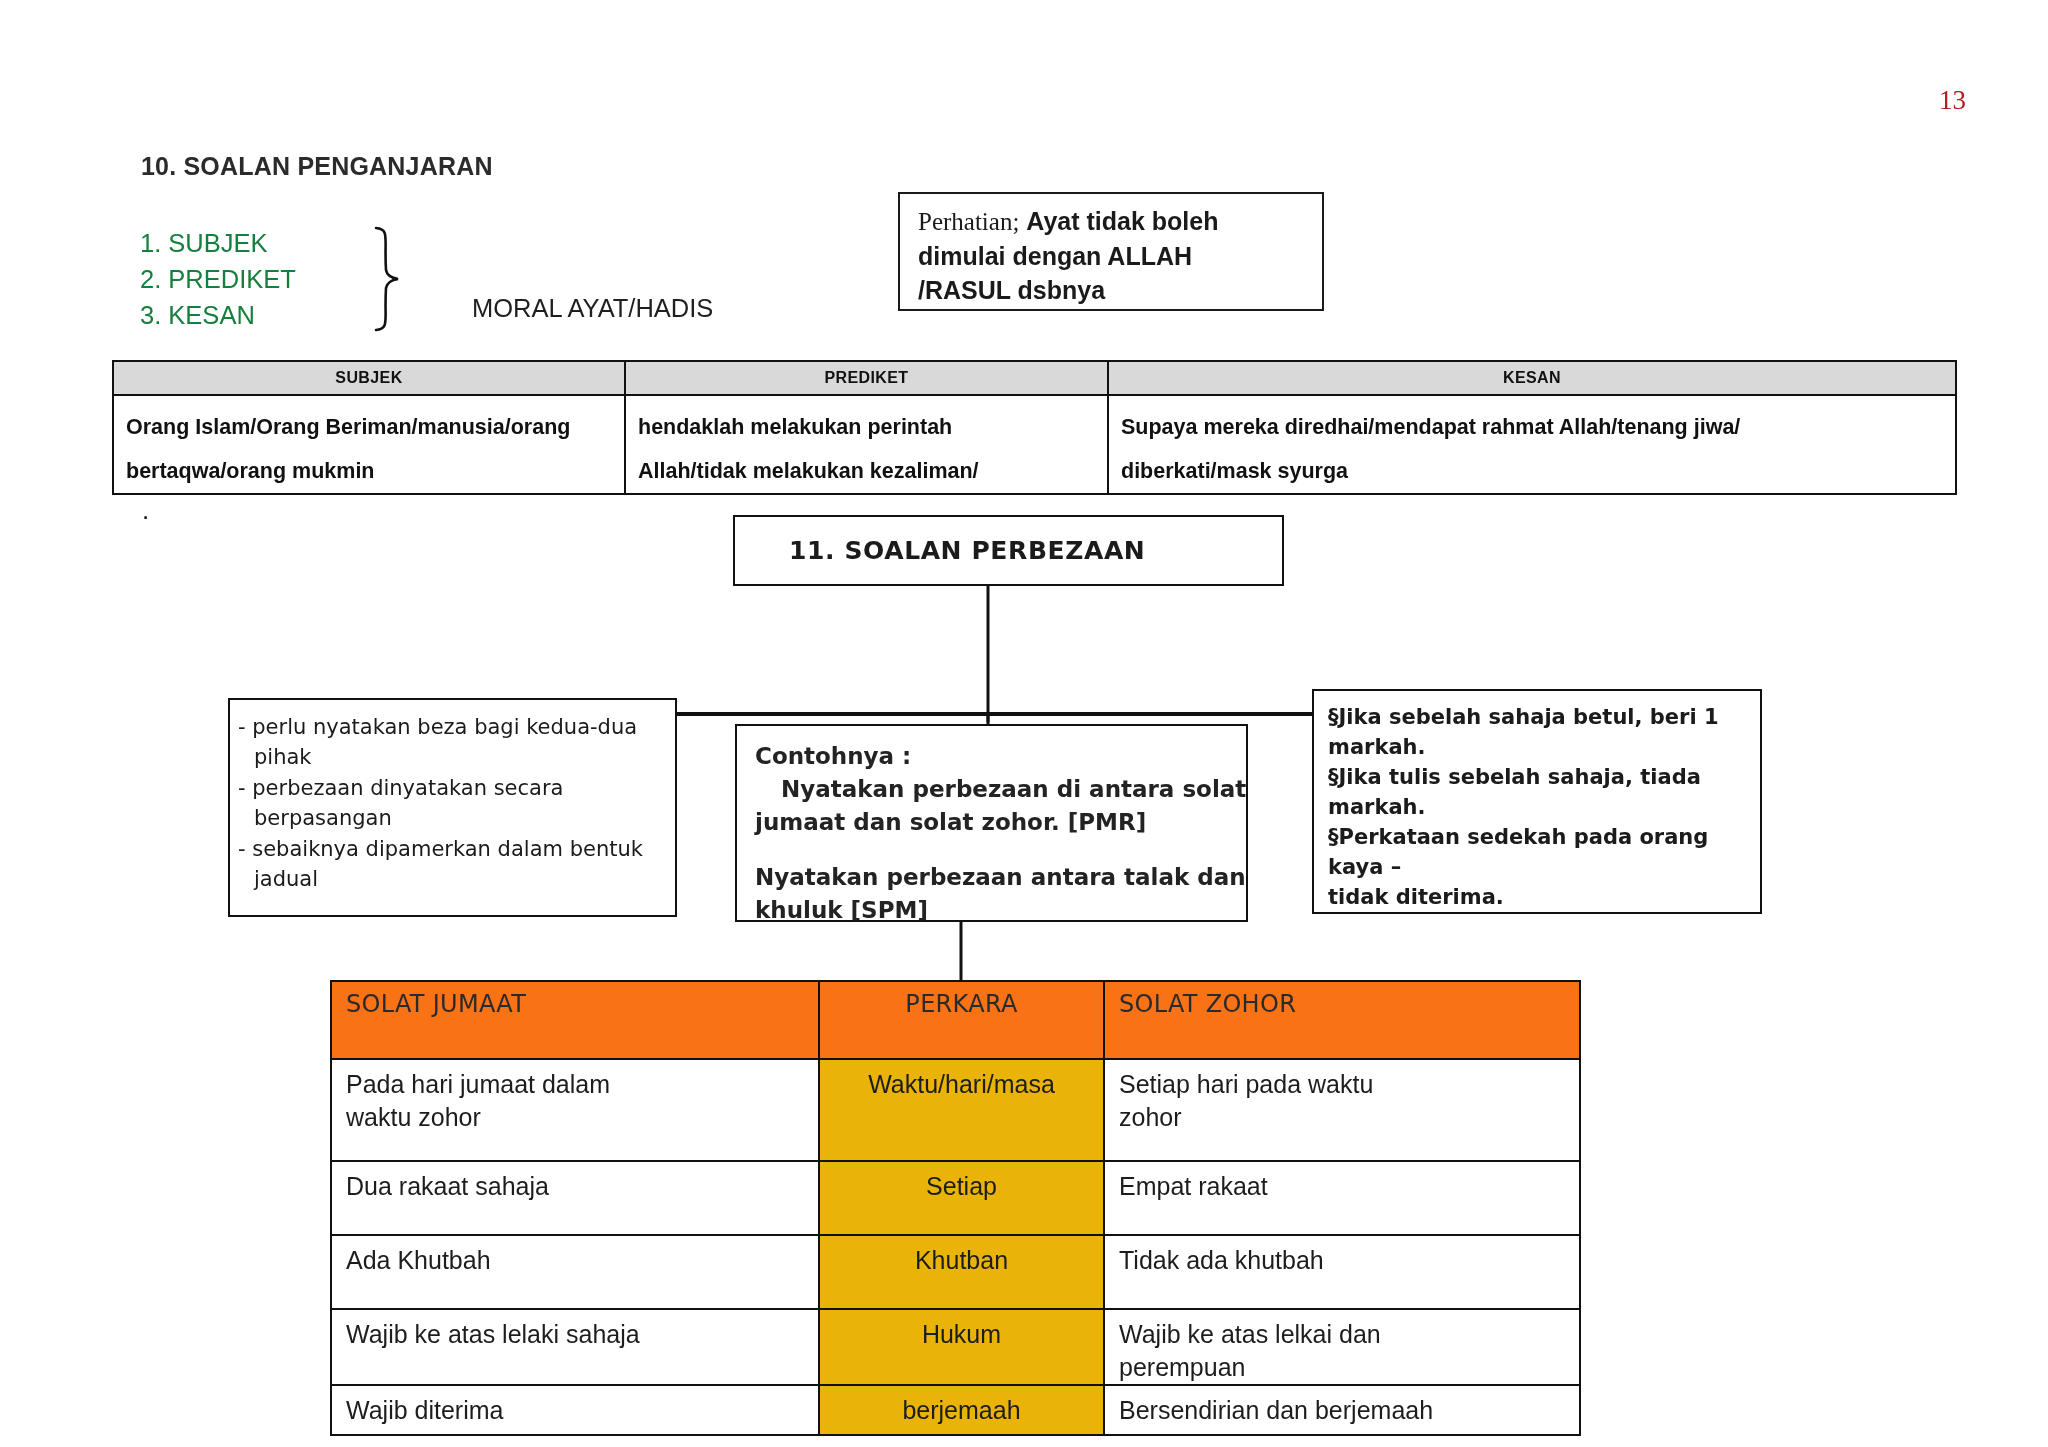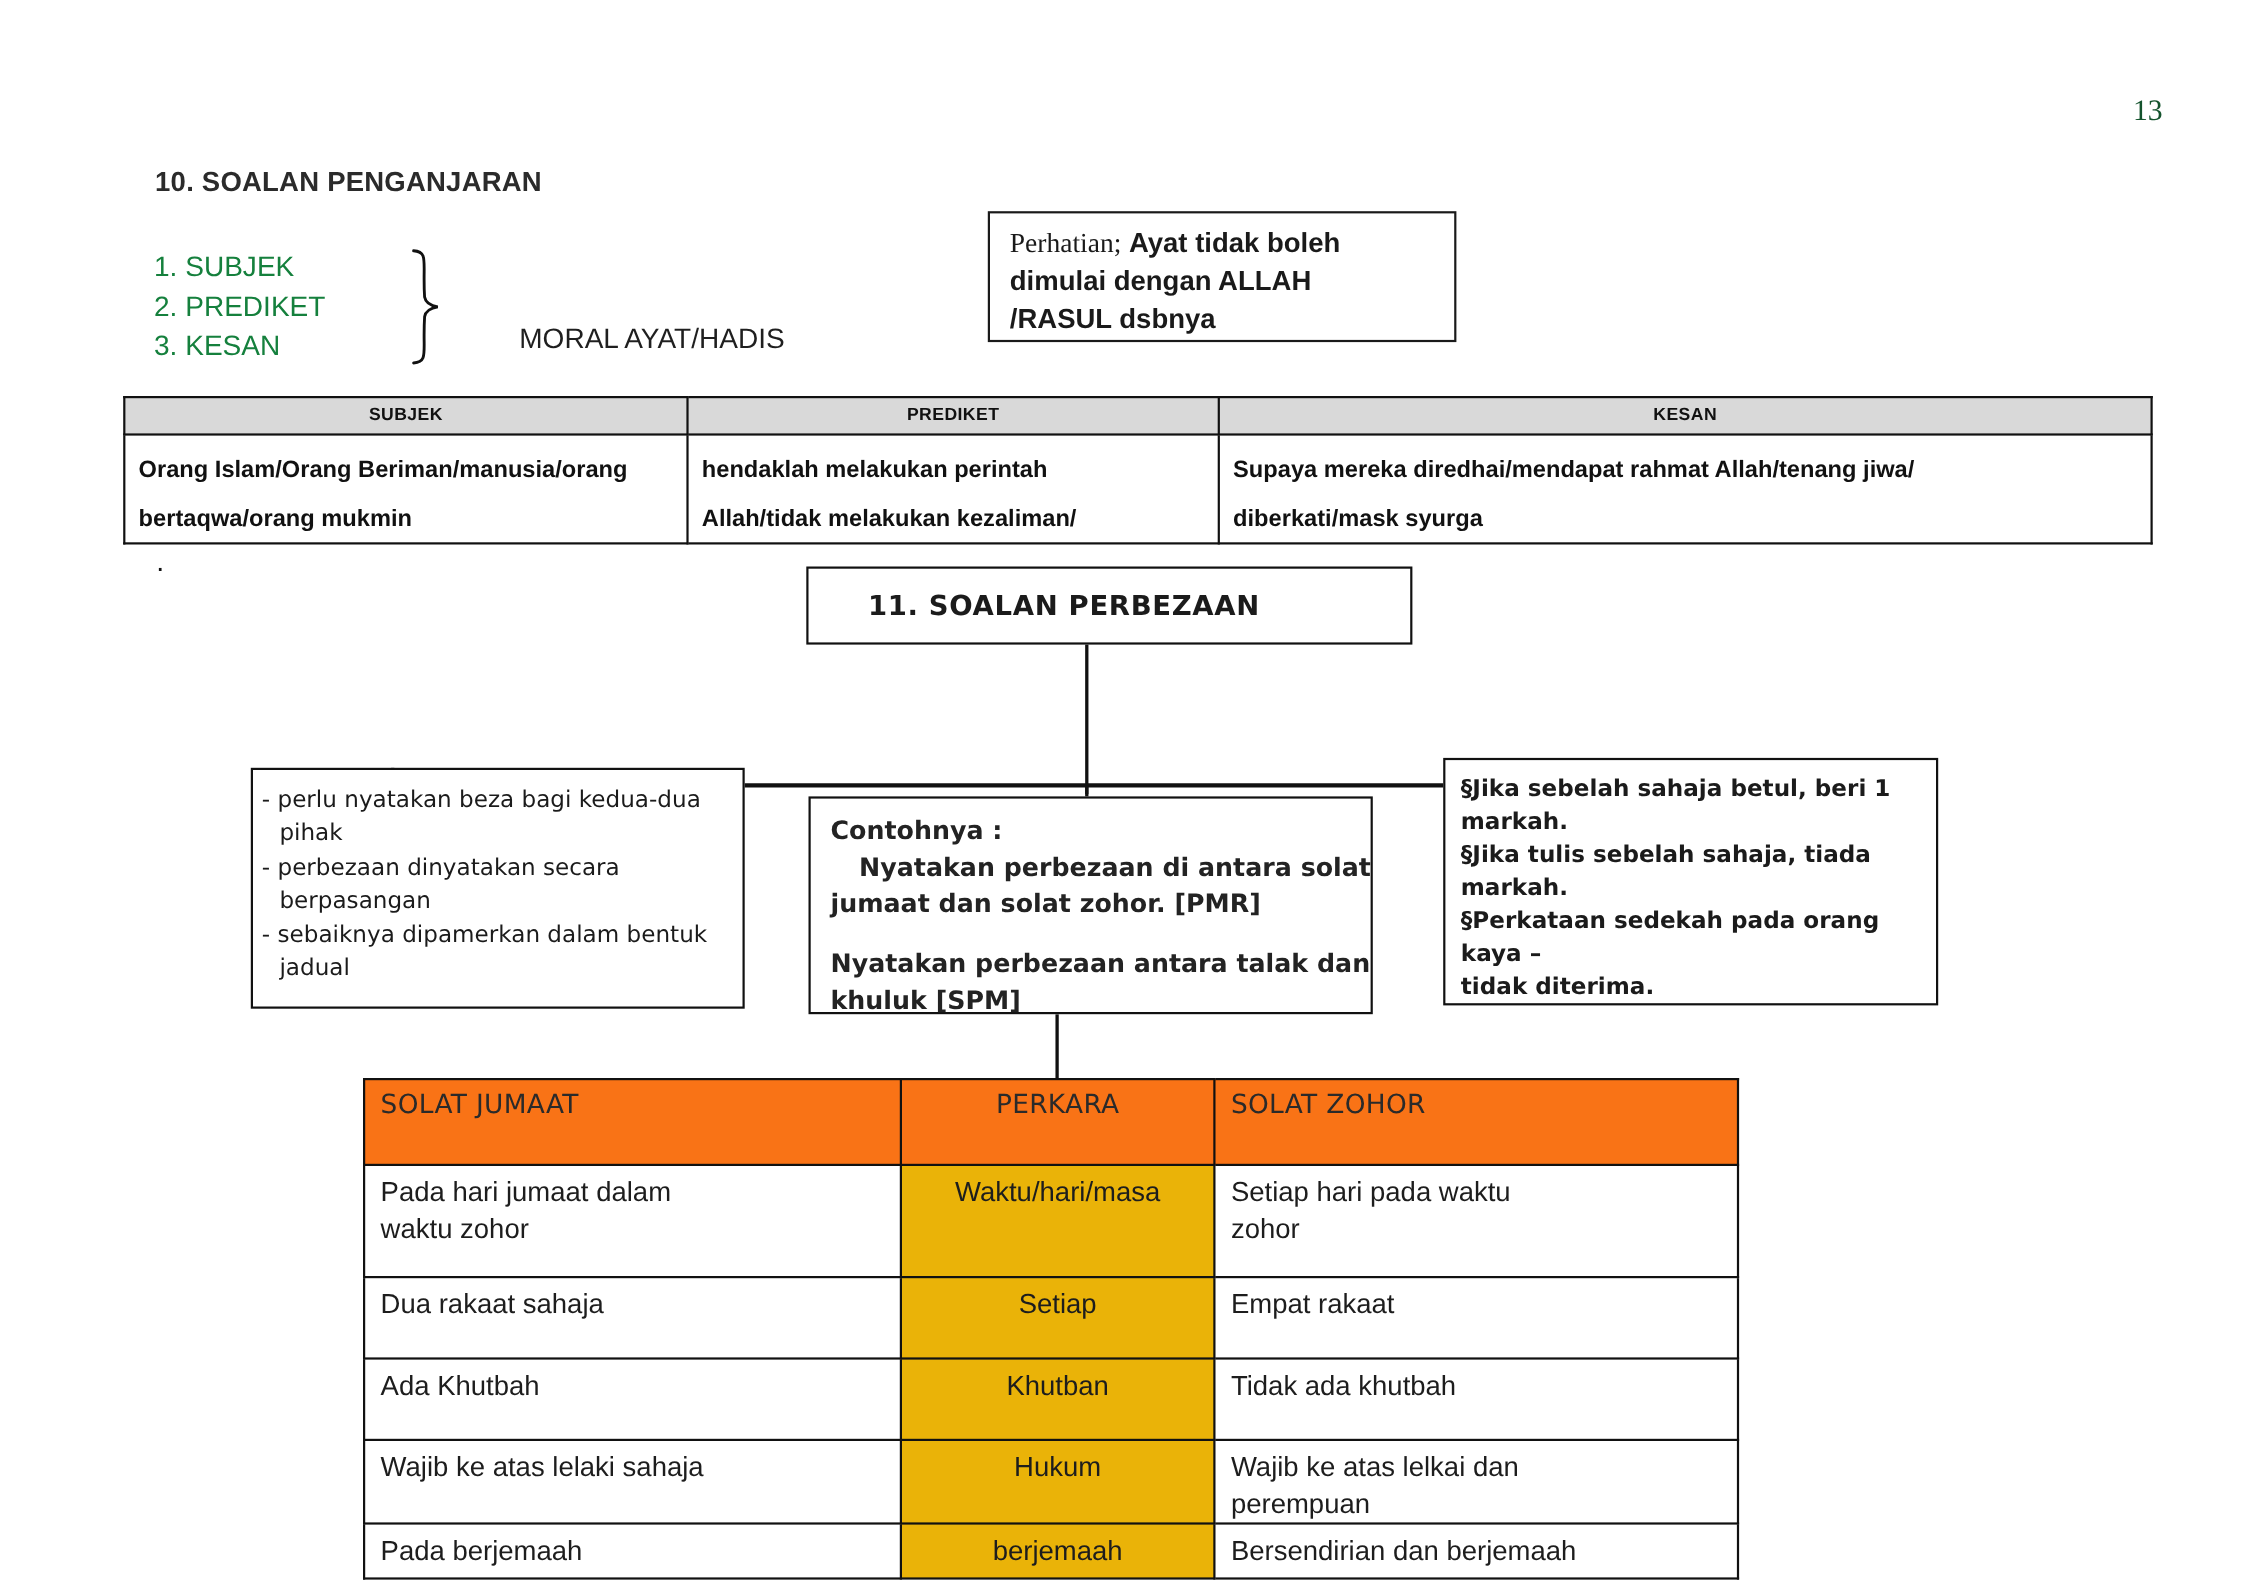--- a/index.html
+++ b/index.html
@@ -16,21 +16,21 @@
     overflow: hidden;
   }
 
   
   #page-number {
     position: absolute;
     top: 85px;
     right: 82px;
     font-family: "Liberation Serif", serif;
     font-size: 27px;
-    color: #14532d;
+    color: #b91c1c;
   }
 
   
   #heading-10 {
     position: absolute;
     left: 141px;
     top: 152px;
     font-family: Liberation Sans, sans-serif;
     font-weight: bold;
     font-size: 25px;
@@ -430,21 +430,21 @@
         <span class="cl">Wajib ke atas lelaki sahaja</span>
       </td>
       <td class="c-mid">Hukum</td>
       <td>
         <span class="cl">Wajib ke atas lelkai dan</span>
         <span class="cl">perempuan</span>
       </td>
     </tr>
     <tr class="r-short">
       <td>
-        <span class="cl">Pada berjemaah</span>
+        <span class="cl">Wajib diterima</span>
       </td>
       <td class="c-mid">berjemaah</td>
       <td>
         <span class="cl">Bersendirian dan berjemaah</span>
       </td>
     </tr>
   </tbody>
 </table>
 
 </body></html>

